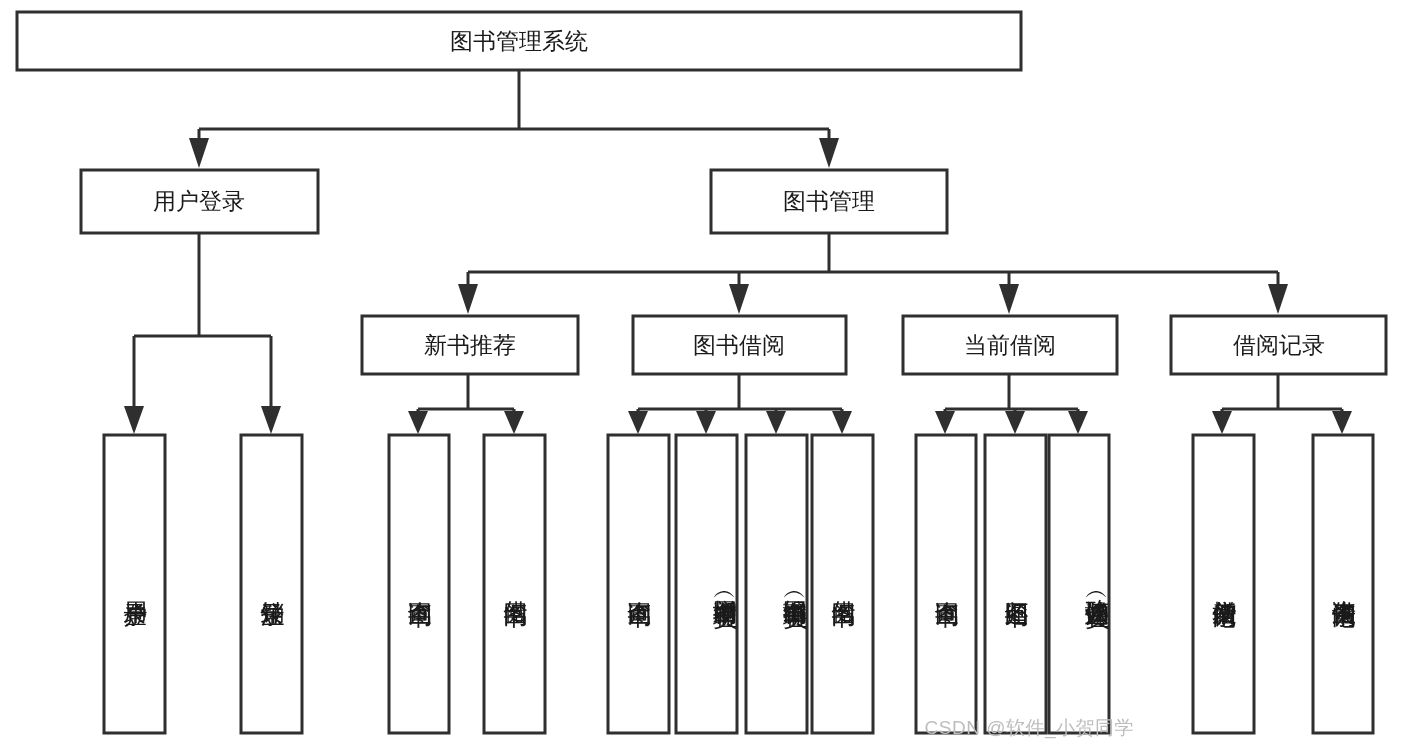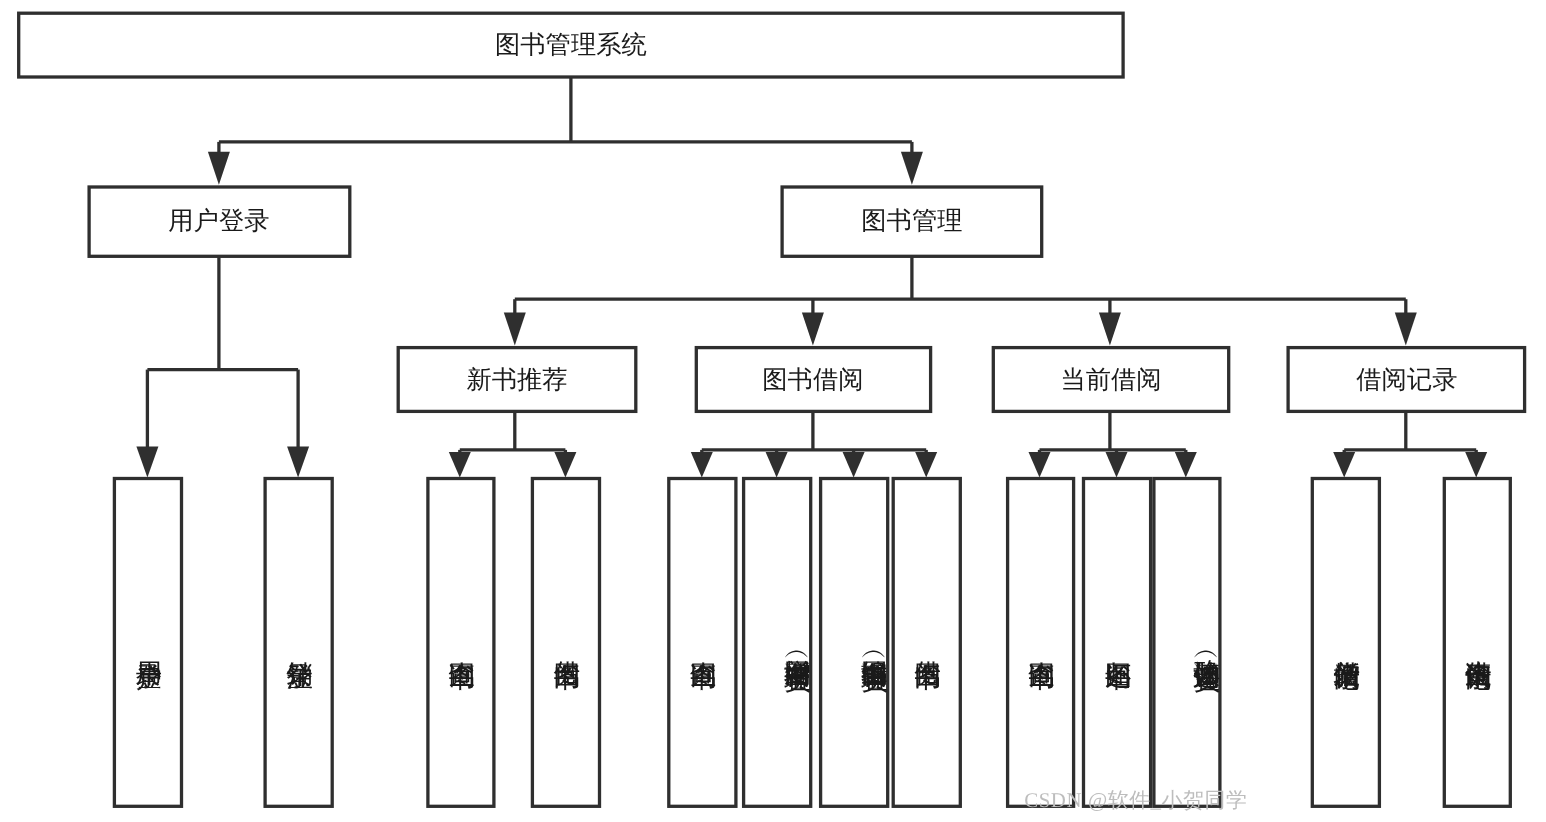--- a/index.html
+++ b/index.html
@@ -61,21 +61,21 @@
     align-items: center;
     justify-content: center;
     text-align: center;
     white-space: nowrap;
     pointer-events: none;
   }
   .watermark {
     position: absolute;
     right: 8px;
     bottom: 6px;
-    font-family: Liberation Serif, serif;
+    font-family: Liberation Sans, sans-serif;
     font-size: 19px;
     color: #bdbdbd;
     white-space: nowrap;
     letter-spacing: 0.5px;
   }
 </style>
 </head>
 <body>
 
 <div id="diagram-root">

